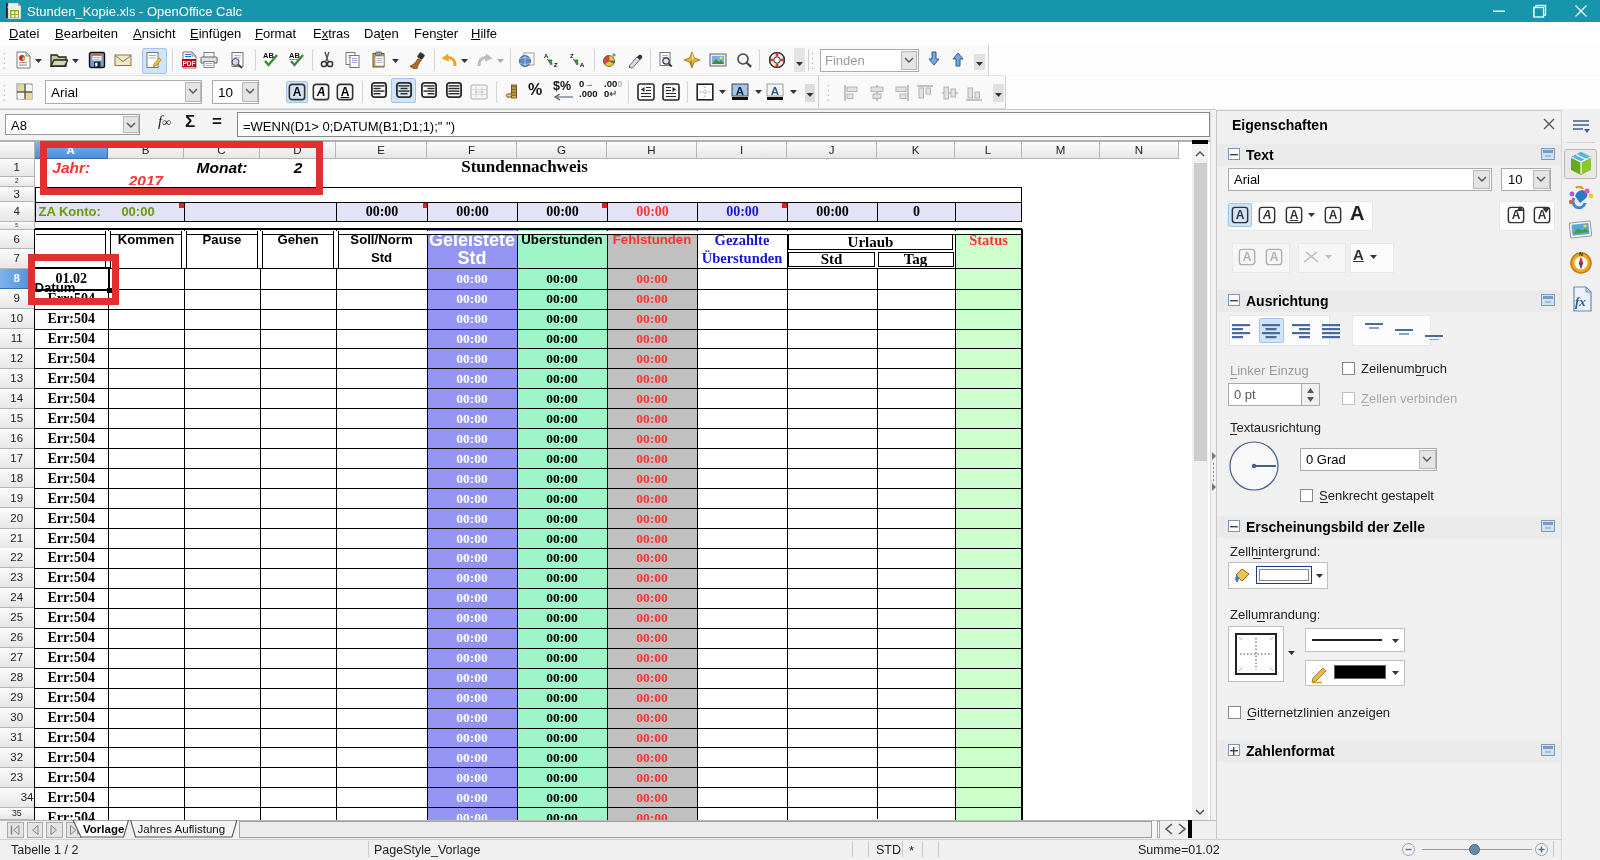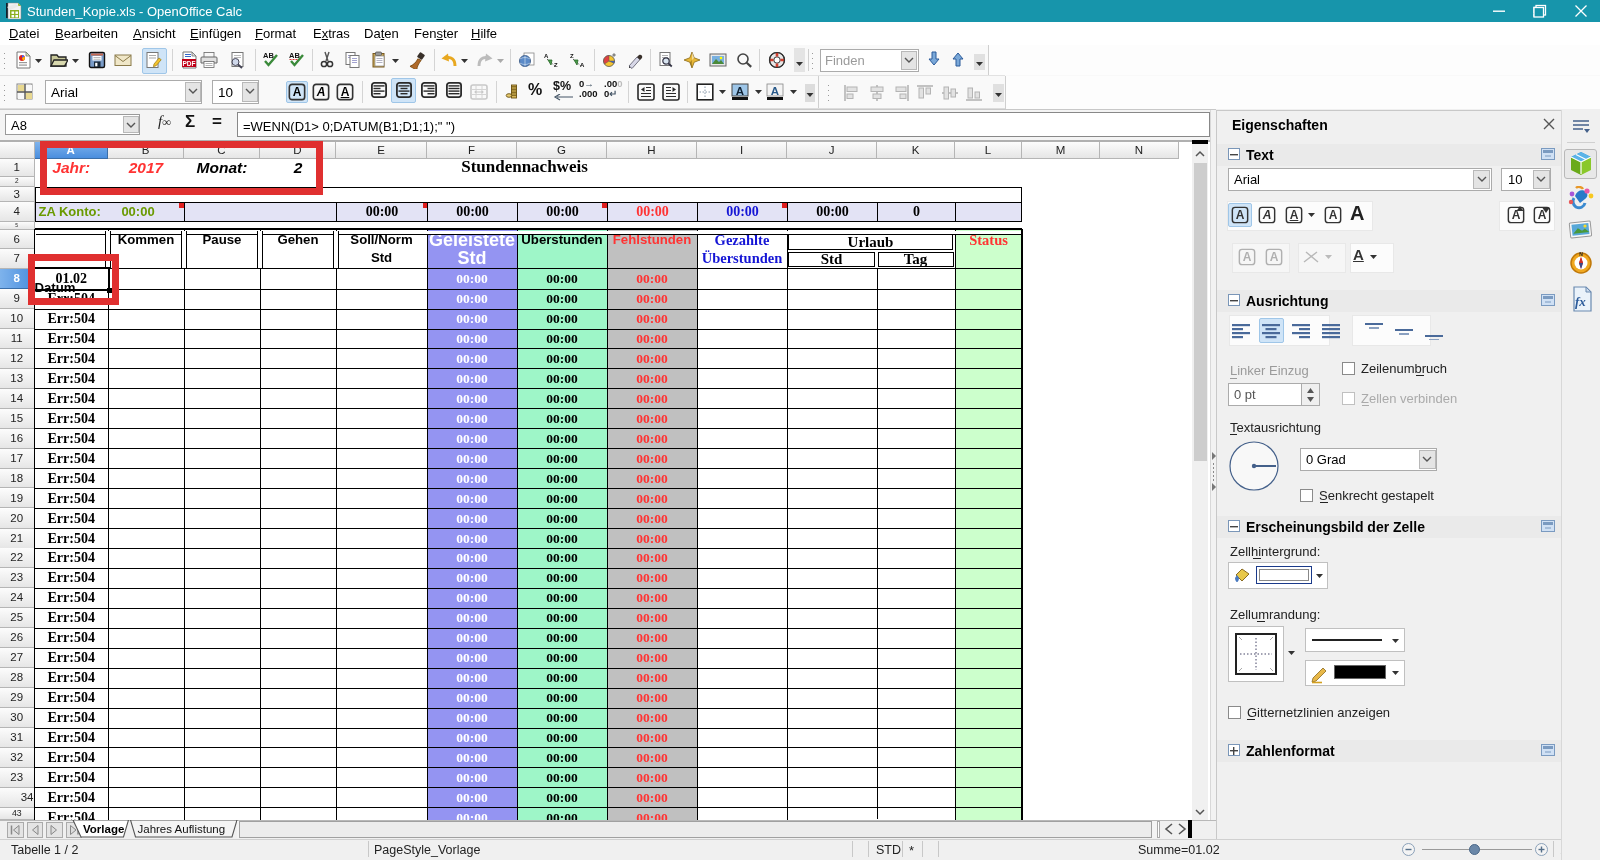--- a/index.html
+++ b/index.html
@@ -469,23 +469,23 @@
     <div class="abs" style="left:0px;top:608.2px;width:34.5px;height:20px;background:linear-gradient(#fcfcfc,#e6e6e6);border-right:1px solid #b5b5b5;border-bottom:1px solid #b5b5b5;color:#222;font-size:11.5px;text-align:center;line-height:19px;overflow:hidden">25</div>
     <div class="abs" style="left:0px;top:628.2px;width:34.5px;height:20px;background:linear-gradient(#fcfcfc,#e6e6e6);border-right:1px solid #b5b5b5;border-bottom:1px solid #b5b5b5;color:#222;font-size:11.5px;text-align:center;line-height:19px;overflow:hidden">26</div>
     <div class="abs" style="left:0px;top:648.2px;width:34.5px;height:19.9px;background:linear-gradient(#fcfcfc,#e6e6e6);border-right:1px solid #b5b5b5;border-bottom:1px solid #b5b5b5;color:#222;font-size:11.5px;text-align:center;line-height:18.9px;overflow:hidden">27</div>
     <div class="abs" style="left:0px;top:668.1px;width:34.5px;height:19.9px;background:linear-gradient(#fcfcfc,#e6e6e6);border-right:1px solid #b5b5b5;border-bottom:1px solid #b5b5b5;color:#222;font-size:11.5px;text-align:center;line-height:18.9px;overflow:hidden">28</div>
     <div class="abs" style="left:0px;top:688px;width:34.5px;height:20px;background:linear-gradient(#fcfcfc,#e6e6e6);border-right:1px solid #b5b5b5;border-bottom:1px solid #b5b5b5;color:#222;font-size:11.5px;text-align:center;line-height:19px;overflow:hidden">29</div>
     <div class="abs" style="left:0px;top:708px;width:34.5px;height:20px;background:linear-gradient(#fcfcfc,#e6e6e6);border-right:1px solid #b5b5b5;border-bottom:1px solid #b5b5b5;color:#222;font-size:11.5px;text-align:center;line-height:19px;overflow:hidden">30</div>
     <div class="abs" style="left:0px;top:728px;width:34.5px;height:19.9px;background:linear-gradient(#fcfcfc,#e6e6e6);border-right:1px solid #b5b5b5;border-bottom:1px solid #b5b5b5;color:#222;font-size:11.5px;text-align:center;line-height:18.9px;overflow:hidden">31</div>
     <div class="abs" style="left:0px;top:747.9px;width:34.5px;height:20px;background:linear-gradient(#fcfcfc,#e6e6e6);border-right:1px solid #b5b5b5;border-bottom:1px solid #b5b5b5;color:#222;font-size:11.5px;text-align:center;line-height:19px;overflow:hidden">32</div>
     <div class="abs" style="left:0px;top:767.9px;width:34.5px;height:19.9px;background:linear-gradient(#fcfcfc,#e6e6e6);border-right:1px solid #b5b5b5;border-bottom:1px solid #b5b5b5;color:#222;font-size:11.5px;text-align:center;line-height:18.9px;overflow:hidden">23</div>
     <div class="abs" style="left:0px;top:787.8px;width:34.5px;height:20px;background:linear-gradient(#fcfcfc,#e6e6e6);border-right:1px solid #b5b5b5;border-bottom:1px solid #b5b5b5;color:#222;font-size:11.5px;text-align:right;line-height:19px;overflow:hidden">34</div>
-    <div class="abs" style="left:0px;top:807.8px;width:34.5px;height:11.8px;background:linear-gradient(#fcfcfc,#e6e6e6);border-right:1px solid #b5b5b5;border-bottom:1px solid #b5b5b5;color:#222;font-size:8.75px;text-align:center;line-height:10.8px;overflow:hidden">43</div>
+    <div class="abs" style="left:0px;top:807.8px;width:34.5px;height:11.8px;background:linear-gradient(#fcfcfc,#e6e6e6);border-right:1px solid #b5b5b5;border-bottom:1px solid #b5b5b5;color:#222;font-size:8.75px;text-align:center;line-height:10.8px;overflow:hidden">35</div>
     <div class="abs" style="left:34.5px;top:158.5px;width:73.5px;height:18.5px;font-size:15.5px;color:#ff3333;overflow:hidden;white-space:nowrap;line-height:17.5px;font-weight:bold;font-style:italic;text-align:center;padding:0 3px;">Jahr:</div>
-    <div class="abs" style="left:108px;top:158.5px;width:76px;height:18.5px;font-size:15.5px;color:#ff3333;overflow:hidden;white-space:nowrap;line-height:17.5px;font-weight:bold;font-style:italic;text-align:center;padding:0 3px;">2017</div>
+    <div class="abs" style="left:108px;top:158.5px;width:76px;height:18.5px;font-size:15.5px;color:#ff3333;overflow:hidden;white-space:nowrap;line-height:17.5px;font-weight:bold;font-style:italic;text-align:center;padding:13px 3px;">2017</div>
     <div class="abs" style="left:184px;top:158.5px;width:76px;height:18.5px;font-size:15.5px;color:#000;overflow:hidden;white-space:nowrap;line-height:17.5px;font-weight:bold;font-style:italic;text-align:center;padding:0 3px;">Monat:</div>
     <div class="abs" style="left:260px;top:158.5px;width:76px;height:18.5px;font-size:15.5px;color:#000;overflow:hidden;white-space:nowrap;line-height:17.5px;font-weight:bold;font-style:italic;text-align:center;padding:0 3px;">2</div>
     <div class="abs" style="left:344px;top:157px;width:361px;height:20px;font-size:17px;font-weight:bold;color:#000;text-align:center;line-height:20px;font-family:'Liberation Serif',serif">Stundennachweis</div>
     <div class="abs" style="left:34.5px;top:186.5px;width:987.5px;height:15px;border:1.4px solid #000;border-bottom:none;background:#fff"></div>
     <div class="abs" style="left:34.5px;top:201.5px;width:987.5px;height:20px;background:#e3e3f5;border:1.4px solid #000"></div>
     <div class="abs" style="left:34.5px;top:201.5px;width:73.5px;height:20px;font-size:13px;color:#6a9a00;overflow:hidden;white-space:nowrap;line-height:19px;font-weight:bold;text-align:left;padding:0 4px;">ZA Konto:</div>
     <div class="abs" style="left:108px;top:201.5px;width:76px;height:20px;font-size:13px;color:#6a9a00;overflow:hidden;white-space:nowrap;line-height:19px;font-weight:bold;text-align:center;padding:0 3px;padding-right:19px !important;">00:00</div>
     <div class="abs" style="left:336px;top:201.5px;width:91px;height:20px;font-size:14px;color:#000;overflow:hidden;white-space:nowrap;line-height:19px;font-weight:bold;text-align:center;padding:0 3px;border-left:1px solid #000;font-family:'Liberation Serif',serif;">00:00</div>
     <div class="abs" style="left:427px;top:201.5px;width:90px;height:20px;font-size:14px;color:#000;overflow:hidden;white-space:nowrap;line-height:19px;font-weight:bold;text-align:center;padding:0 3px;border-left:1px solid #000;font-family:'Liberation Serif',serif;">00:00</div>
     <div class="abs" style="left:517px;top:201.5px;width:90px;height:20px;font-size:14px;color:#000;overflow:hidden;white-space:nowrap;line-height:19px;font-weight:bold;text-align:center;padding:0 3px;border-left:1px solid #000;font-family:'Liberation Serif',serif;">00:00</div>

